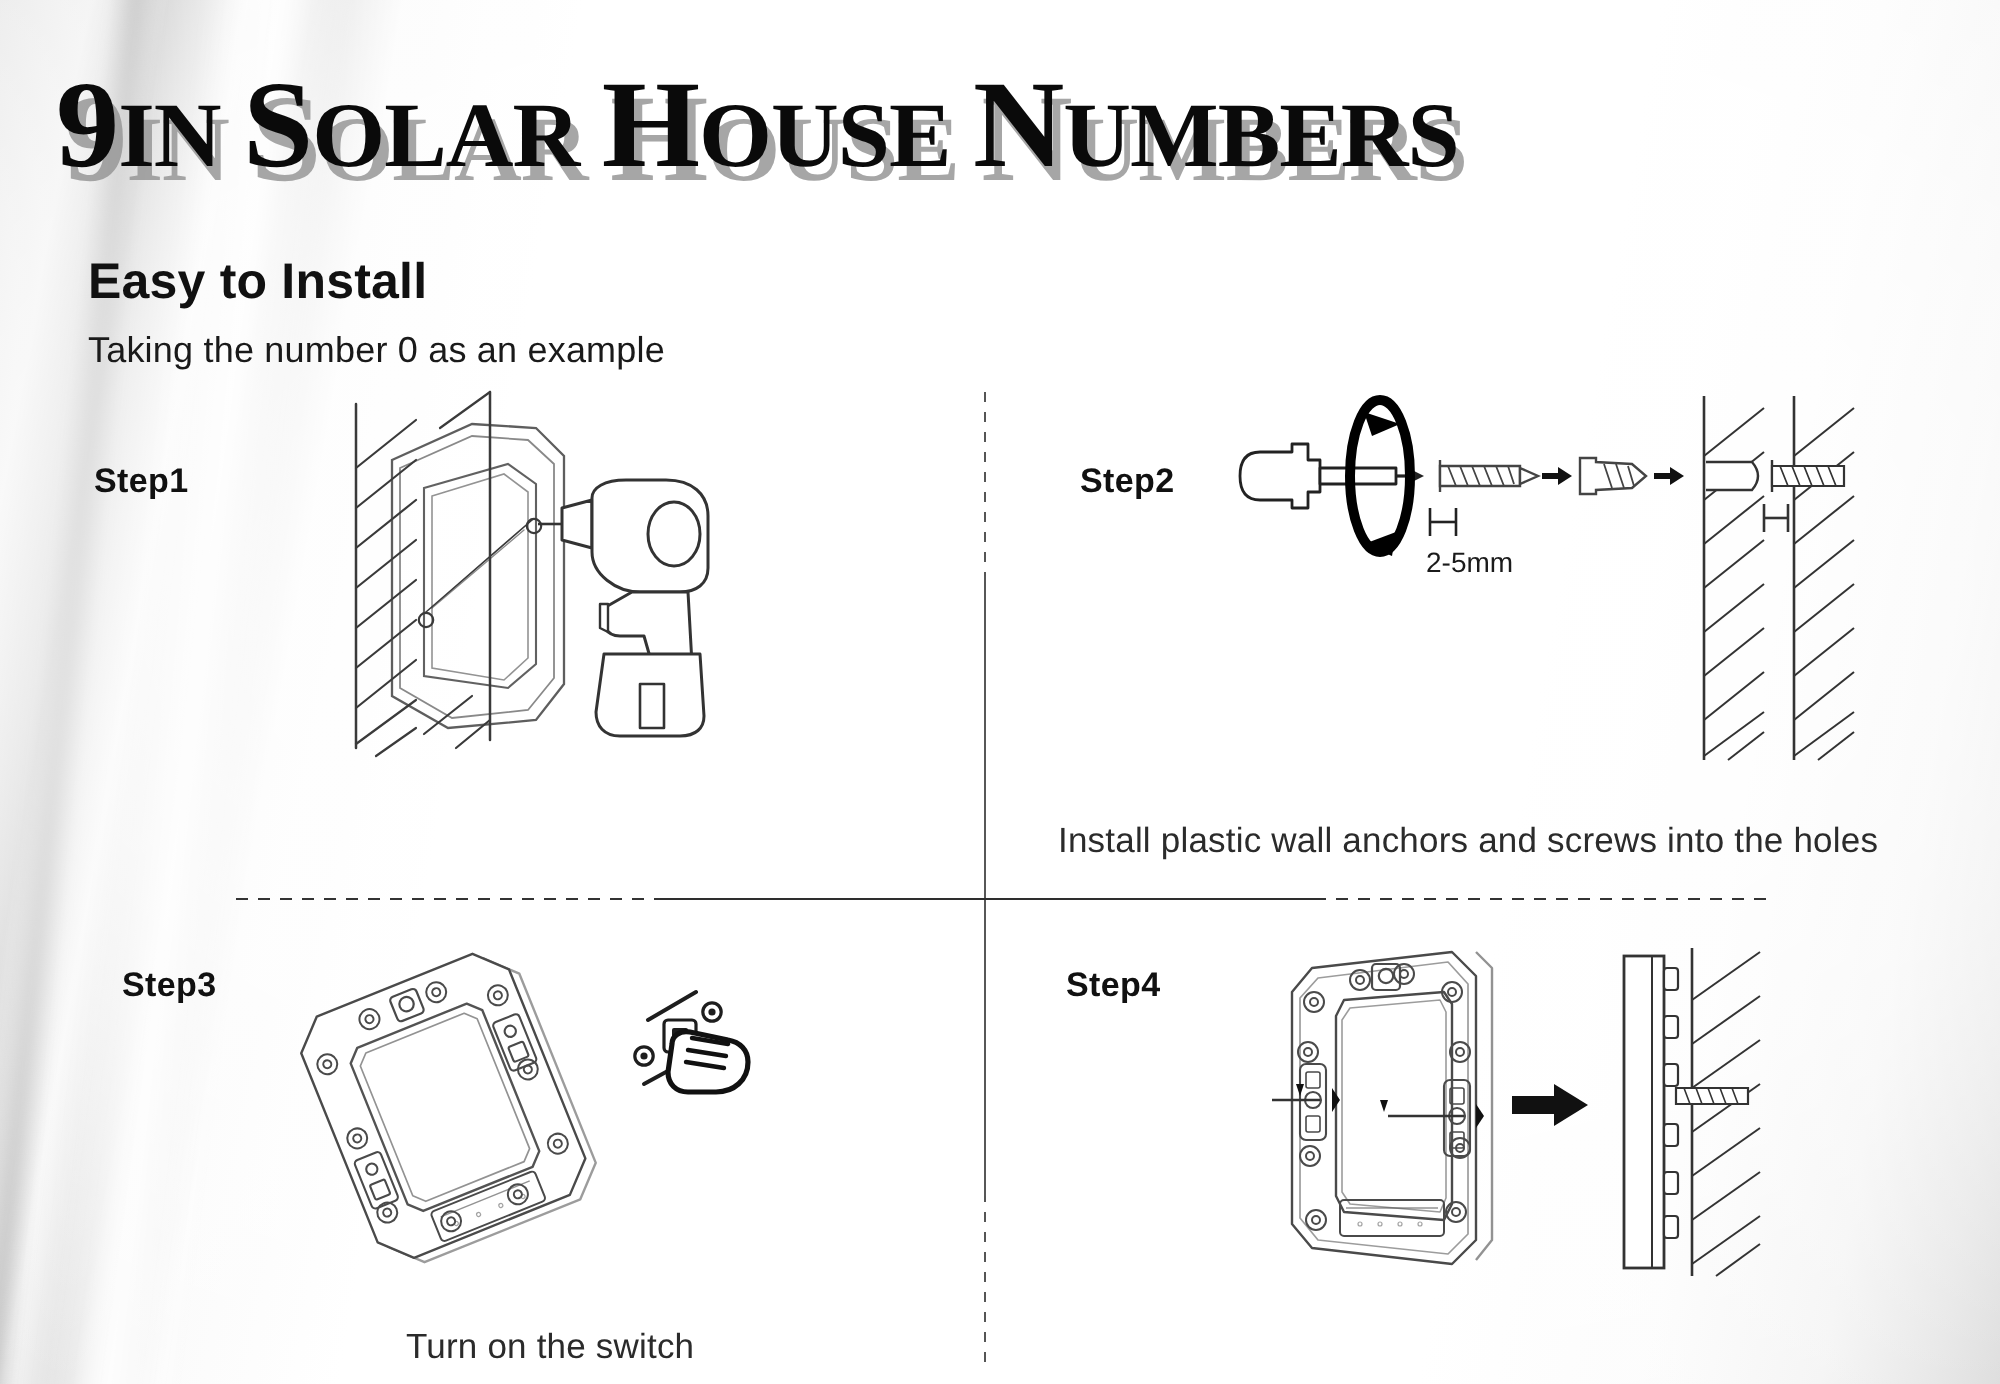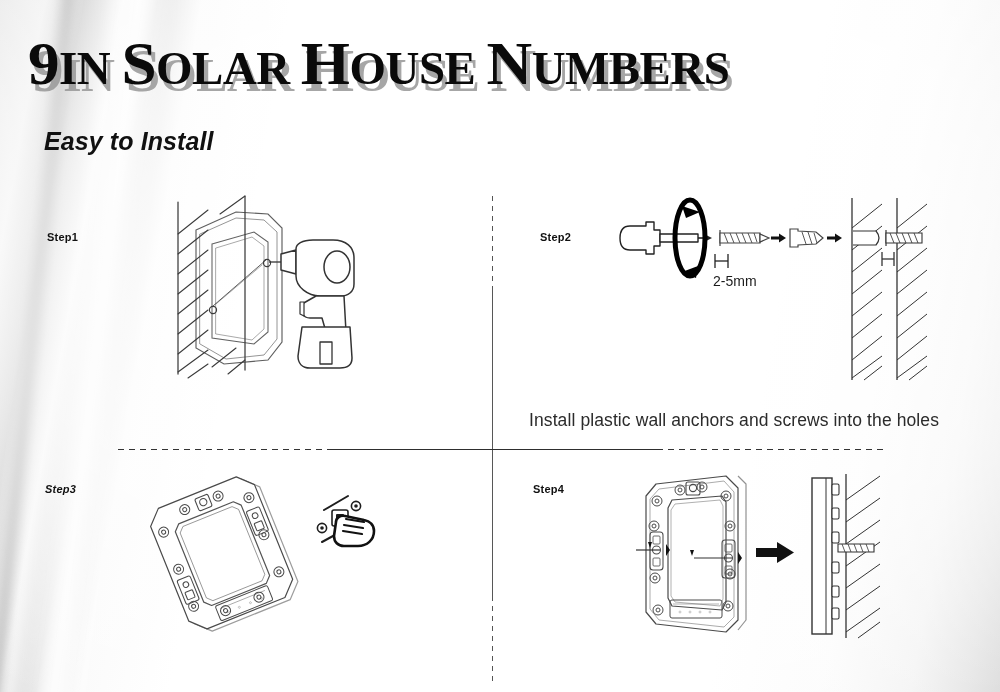--- a/index.html
+++ b/index.html
@@ -88,21 +88,20 @@
   .title .cap  { font-size: 62px; }
   .title .sc   { font-size: 46px; }
 
   .subtitle {
     position: absolute;
     left: 44px; top: 127px;
     font-size: 25px;
     font-weight: bold;
     color: #111;
     letter-spacing: .1px;
-    font-style: italic;
   }
   .subnote {
     position: absolute;
     left: 44px; top: 165px;
     font-size: 18px;
     color: #1a1a1a;
     letter-spacing: .1px;
   }
 
   
@@ -129,36 +128,36 @@
   .div-h-solid {
     position: absolute;
     left: 330px; top: 449px;
     width: 330px; height: 1px;
     background: #2e2e2e;
   }
 
   
   .step-label {
     position: absolute;
-    font-size: 11px;
+    font-size: 17px;
     font-weight: bold;
     color: #111;
     letter-spacing: .2px;
   }
   .caption {
     position: absolute;
     font-size: 17.5px;
     color: #2b2b2b;
     letter-spacing: .1px;
     white-space: nowrap;
   }
 
   .s1-label { left: 47px;  top: 231px; }
   .s2-label { left: 540px; top: 231px; }
-  .s3-label { left: 45px;  top: 483px; font-style: italic; }
+  .s3-label { left: 61px;  top: 483px; }
   .s4-label { left: 533px; top: 483px; }
 
   .s1-cap { left: 86px;  top: 410px; }
   .s2-cap { left: 529px; top: 410px; }
   .s3-cap { left: 203px; top: 663px; }
   .s4-cap { left: 569px; top: 658px; }
 
   
   .art { position: absolute; }
   .art svg { display: block; overflow: visible; }
@@ -176,32 +175,34 @@
   <div class="bg-base"></div>
   <div class="bg-streak2"></div>
   <div class="bg-streak"></div>
   <div class="bg-vig"></div>
 
   <div class="title">
     <span class="cap">9</span><span class="sc">IN </span><span class="cap">S</span><span class="sc">OLAR </span><span class="cap">H</span><span class="sc">OUSE </span><span class="cap">N</span><span class="sc">UMBERS</span>
   </div>
 
   <div class="subtitle">Easy to Install</div>
+  <div class="subnote">Taking the number 0 as an example</div>
 
   <div class="div-v"></div>
   <div class="div-v-solid"></div>
   <div class="div-h"></div>
   <div class="div-h-solid"></div>
 
   <div class="step-label s1-label">Step1</div>
   <div class="step-label s2-label">Step2</div>
   <div class="step-label s3-label">Step3</div>
   <div class="step-label s4-label">Step4</div>
 
   <div class="caption s2-cap">Install plastic wall anchors and screws into the holes</div>
+  <div class="caption s3-cap">Turn on the switch</div>
 
   <div class="art a1">
     <svg width="280" height="215" viewBox="0 0 280 215">
       <g fill="none" stroke="#3a3a3a" stroke-width="1.25" stroke-linecap="round">
 
         <line x1="28" y1="10" x2="28" y2="182"></line>
         <line x1="95" y1="4" x2="95" y2="178"></line>
 
         <g stroke-width="1.1">
           <line x1="28" y1="42" x2="58" y2="18"></line>

